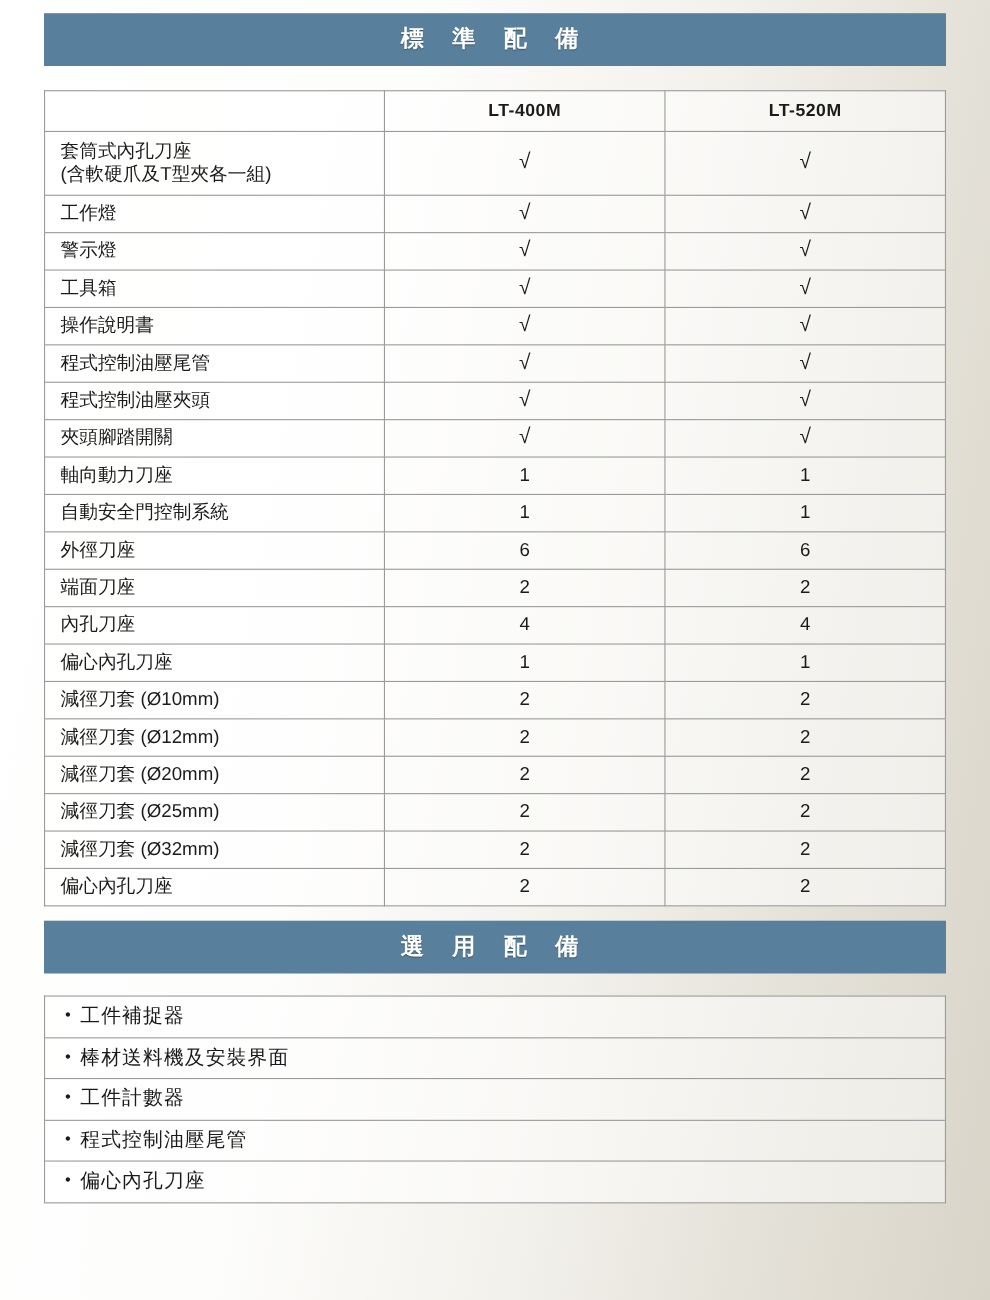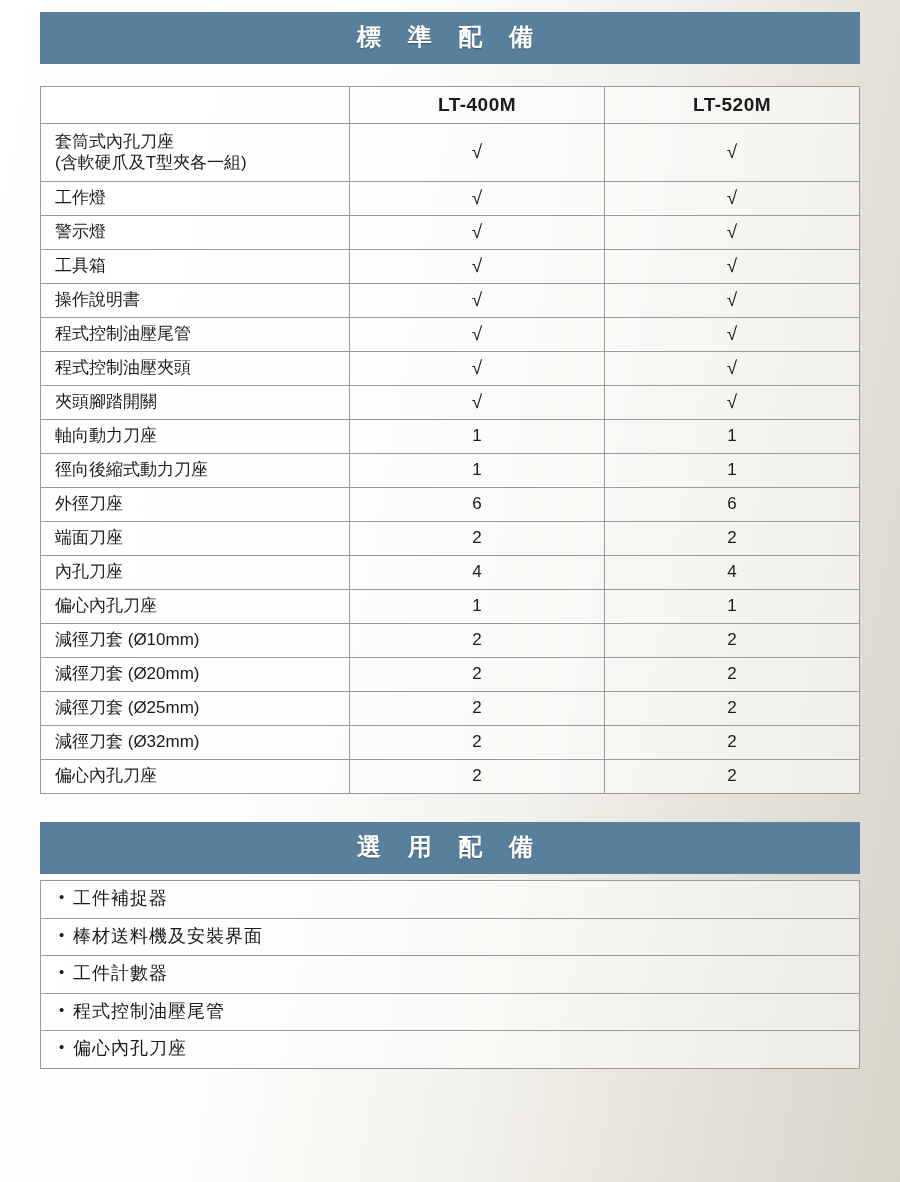--- a/index.html
+++ b/index.html
@@ -20,28 +20,28 @@
     height: 1182px;
     box-sizing: border-box;
   }
 
   
   .banner {
     margin: 0 40px;
     background: #58809c;
     color: #ffffff;
     text-align: center;
-    font-size: 24px;
+    font-size: 21px;
     font-weight: bold;
     letter-spacing: 10px;
     padding: 9px 0 11px 0;
     text-shadow: 0 1px 1px rgba(0,0,0,0.35);
   }
   #banner-standard { margin-top: 12px; }
-  #banner-optional { margin-top: 28px; }
+  #banner-optional { margin-top: 13px; }
 
   
   .spec-table {
     margin: 22px 40px 0 40px;
     border-collapse: collapse;
     width: calc(900px - 80px);
     background: rgba(255,255,255,0.55);
     table-layout: fixed;
   }
   .spec-table th, .spec-table td {
@@ -49,21 +49,21 @@
     font-size: 17px;
     color: #1b1b1b;
   }
   .spec-table th.head-blank {
     width: 306px;
     height: 34px;
   }
   .spec-table th.head-model {
     width: 252px;
     text-align: center;
-    font-size: 19px;
+    font-size: 16px;
     font-weight: bold;
     letter-spacing: 0.5px;
   }
   .spec-table td.item {
     padding: 4px 6px 5px 14px;
     line-height: 1.25;
     white-space: pre-line;
     height: 24px;
   }
   .spec-table td.val {
@@ -71,21 +71,21 @@
     font-size: 17px;
     padding: 3px 0 4px 0;
   }
   .spec-table td.val.check {
     font-size: 19px;
   }
   .spec-table tr.tall td { height: 48px; }
 
   
   .opt-list {
-    margin: 6px 40px 0 40px;
+    margin: 20px 40px 0 40px;
     border: 1px solid #9a9a9a;
     border-bottom: none;
     background: rgba(255,255,255,0.5);
   }
   .opt-item {
     border-bottom: 1px solid #9a9a9a;
     font-size: 18px;
     padding: 7px 10px 8px 18px;
     letter-spacing: 1px;
     line-height: 1.2;
@@ -154,21 +154,21 @@
           <td class="item">夾頭腳踏開關</td>
           <td class="val check">√</td>
           <td class="val check">√</td>
         </tr>
         <tr>
           <td class="item">軸向動力刀座</td>
           <td class="val">1</td>
           <td class="val">1</td>
         </tr>
         <tr>
-          <td class="item">徑向後縮式動力刀座</td>
+          <td class="item">自動安全門控制系統</td>
           <td class="val">1</td>
           <td class="val">1</td>
         </tr>
         <tr>
           <td class="item">外徑刀座</td>
           <td class="val">6</td>
           <td class="val">6</td>
         </tr>
         <tr>
           <td class="item">端面刀座</td>
@@ -180,20 +180,25 @@
           <td class="val">4</td>
           <td class="val">4</td>
         </tr>
         <tr>
           <td class="item">偏心內孔刀座</td>
           <td class="val">1</td>
           <td class="val">1</td>
         </tr>
         <tr>
           <td class="item">減徑刀套 (Ø10mm)</td>
+          <td class="val">2</td>
+          <td class="val">2</td>
+        </tr>
+        <tr>
+          <td class="item">減徑刀套 (Ø12mm)</td>
           <td class="val">2</td>
           <td class="val">2</td>
         </tr>
         <tr>
           <td class="item">減徑刀套 (Ø20mm)</td>
           <td class="val">2</td>
           <td class="val">2</td>
         </tr>
         <tr>
           <td class="item">減徑刀套 (Ø25mm)</td>

